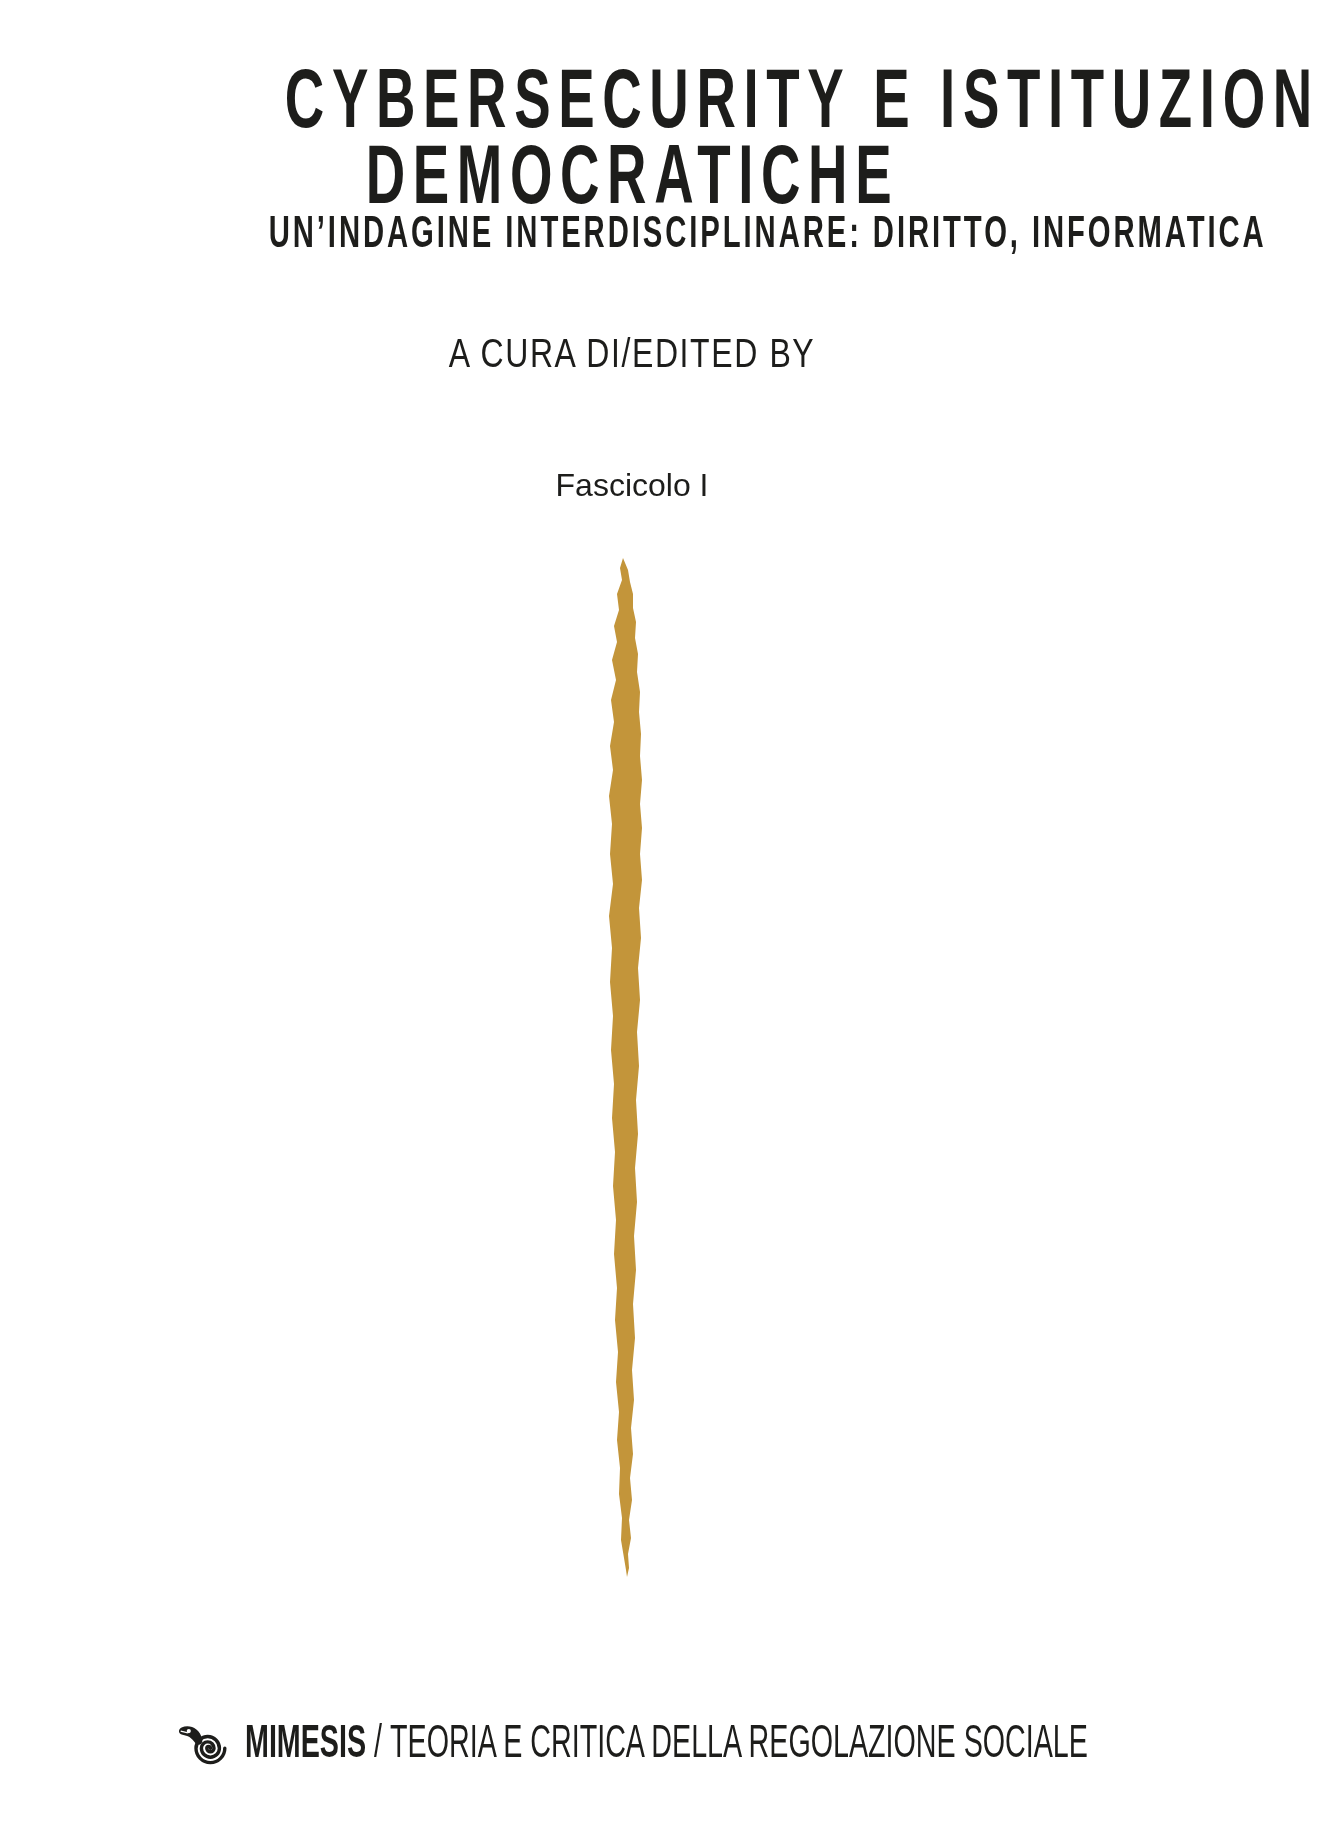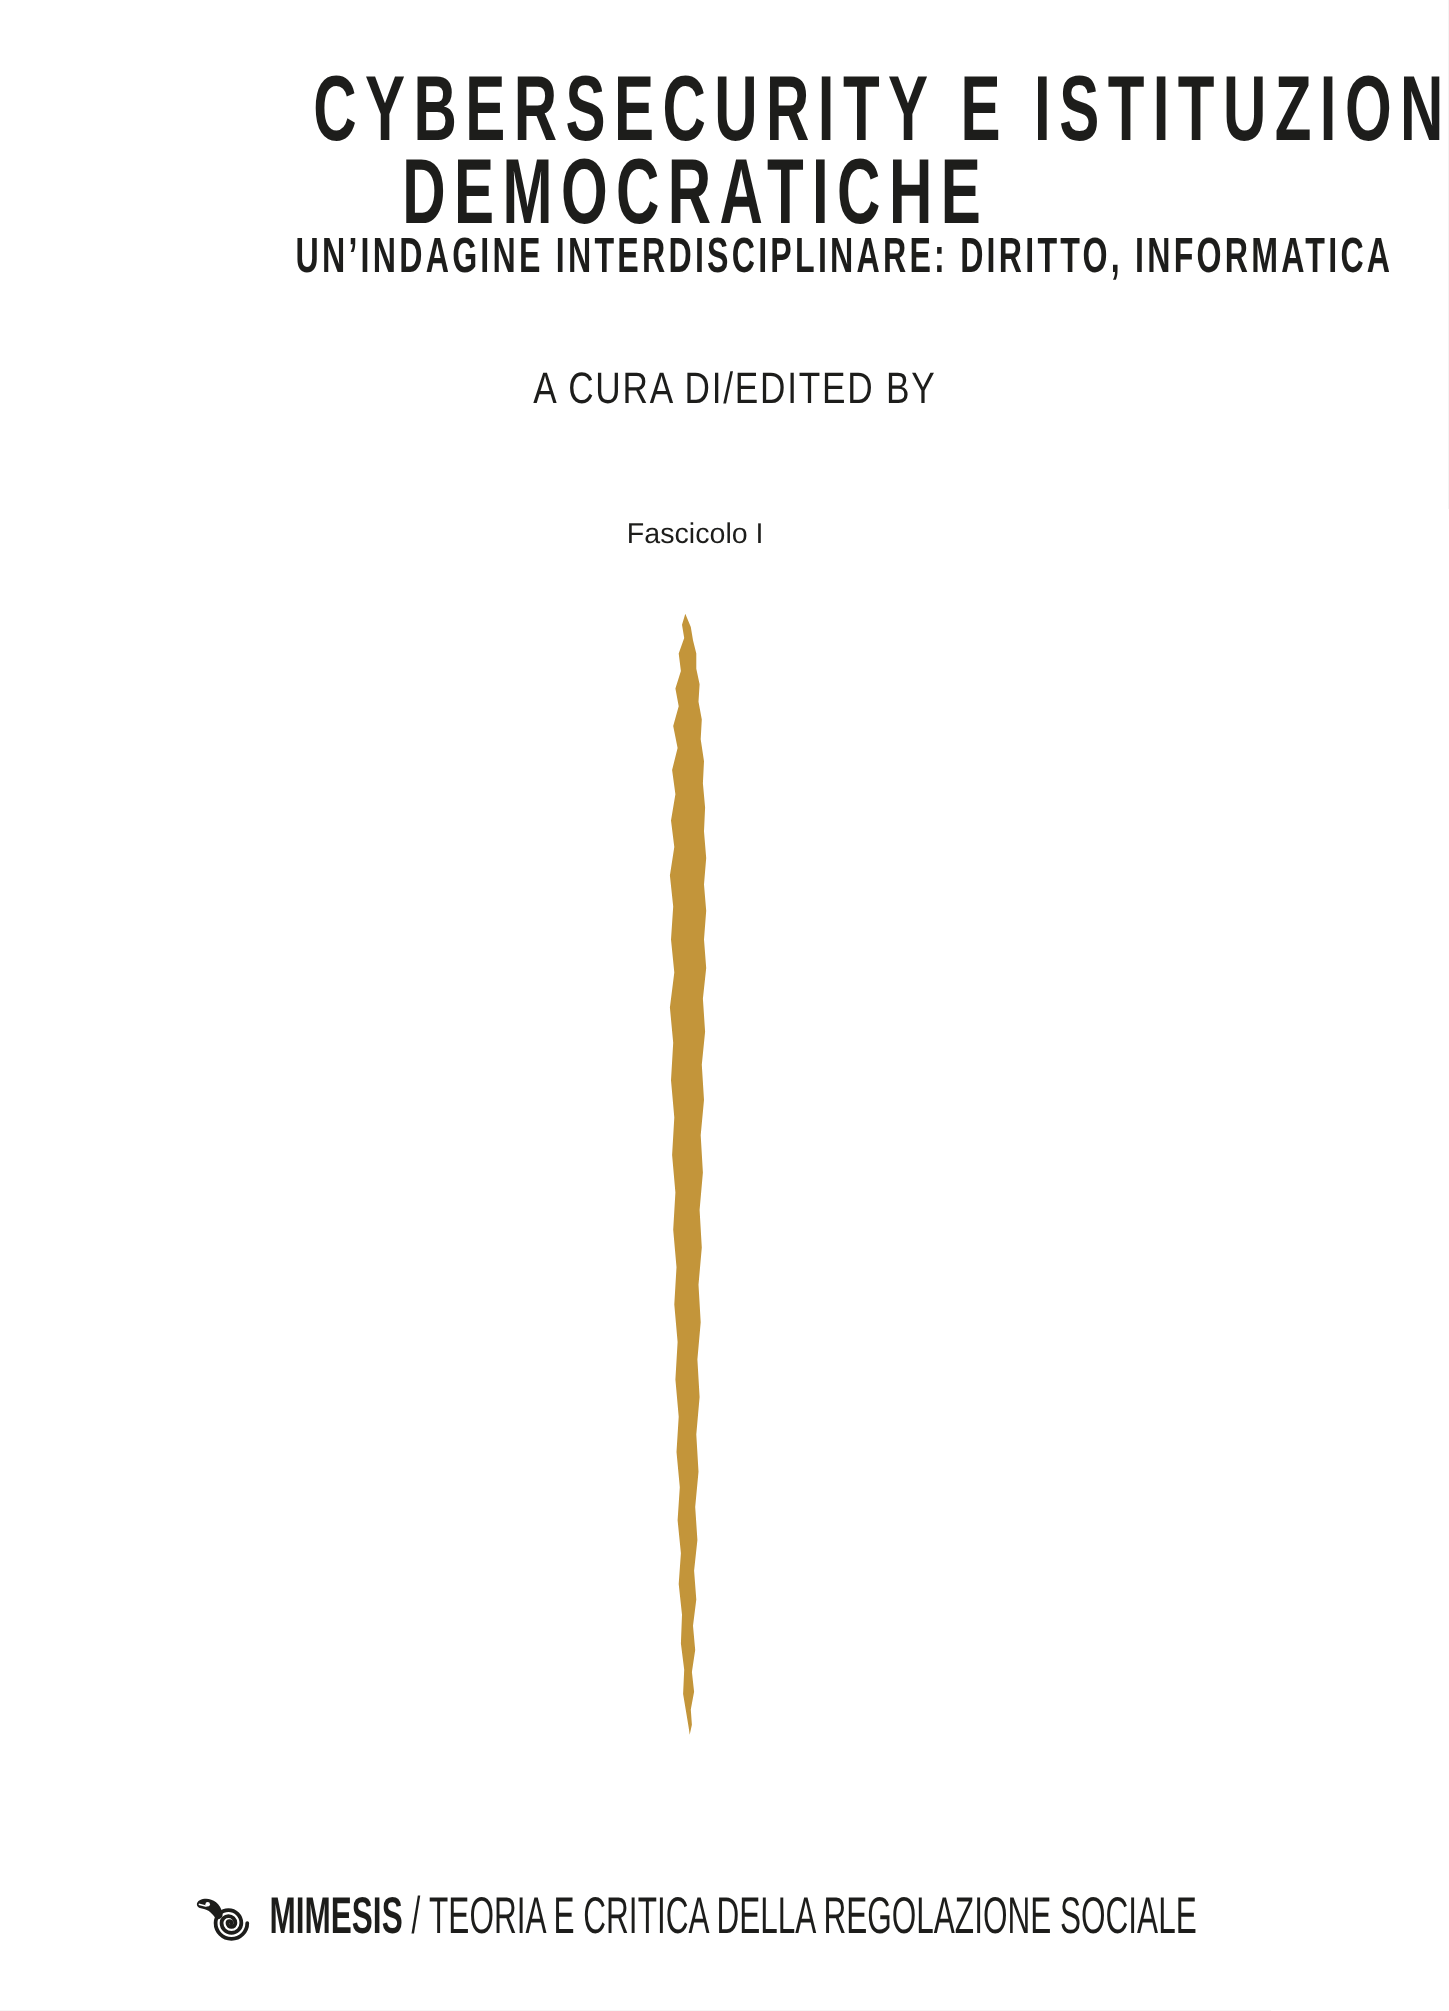--- a/index.html
+++ b/index.html
@@ -26,26 +26,26 @@
   }
   
   .title-block { top:60px; }
   .title-line { line-height:76px; font-size:84px; font-weight:bold; }
   .title-line .cond { letter-spacing:0.14em; }
   
   .subtitle-block { top:208px; }
   .subtitle-line { line-height:48px; font-size:45px; font-weight:bold; }
   .subtitle-line .cond { letter-spacing:0.10em; }
   
-  .editors-block { top:333px;margin-left:36px; }
+  .editors-block { top:333px; }
   .editors-line { line-height:41px; font-size:40px; font-weight:normal; }
   .editors-line .cond { transform:scaleX(0.80); letter-spacing:0.05em; }
   
   .fascicolo-block { top:465px; }
-  .fascicolo-line { line-height:40px; font-size:26px; font-weight:normal; }
+  .fascicolo-line { line-height:40px; font-size:32px; font-weight:normal; }
   
   .brush-stroke {
     position:absolute;
     left:600px; top:558px;
     width:52px; height:1020px;
   }
   
   .footer {
     position:absolute;
     left:178px; top:1714px;

